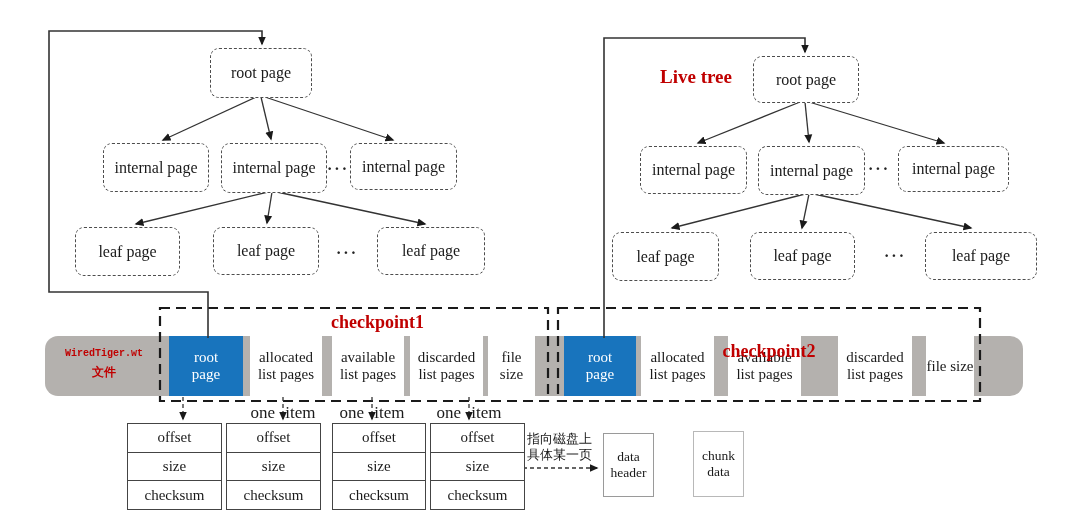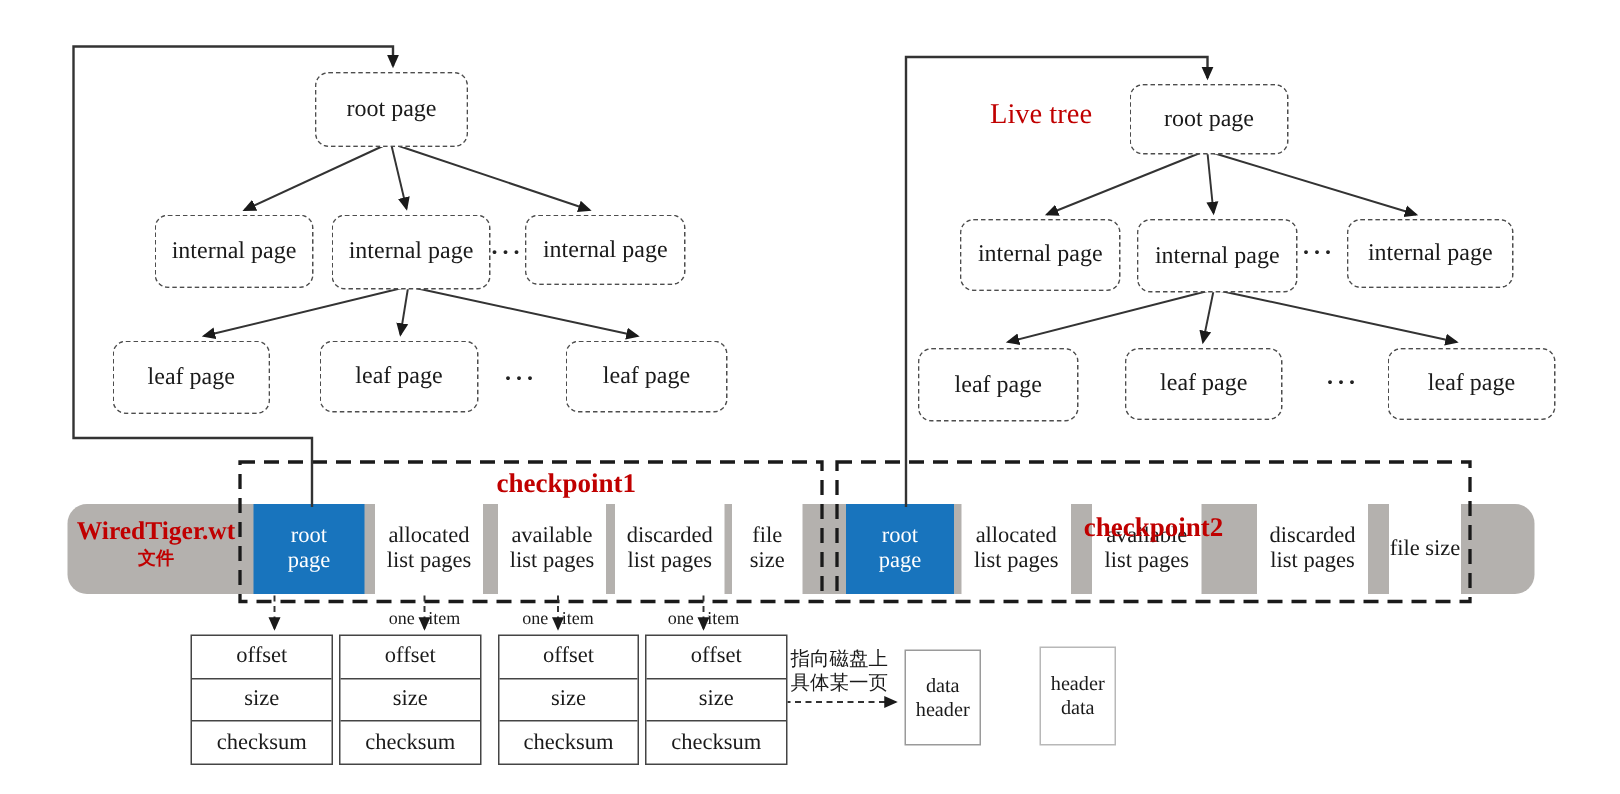--- a/index.html
+++ b/index.html
@@ -14,32 +14,32 @@
   }
   svg.layer{position:absolute;left:0;top:0;width:1080px;height:529px;pointer-events:none;}
   
   .tbox{
     position:absolute;border:1.4px dashed #4d4d4d;border-radius:9px;background:#fff;
     display:flex;align-items:center;justify-content:center;
     font-size:16px;line-height:1;white-space:nowrap;
   }
   .dots{position:absolute;font-size:16px;letter-spacing:2px;color:#222;font-weight:bold;}
   .live-tree{
-    position:absolute;color:var(--label_red);font-weight:normal;font-size:19px;white-space:nowrap;
+    position:absolute;color:var(--label_red);font-weight:bold;font-size:19px;white-space:nowrap;
   }
   
   .bar{
     position:absolute;left:45px;top:336px;width:978px;height:60px;
     background:var(--bar_gray);border-radius:13px;
   }
   .wt-label{
     position:absolute;left:45px;top:345px;width:118px;text-align:center;
     color:var(--label_red);font-weight:bold;
   }
-  .wt-label .l1{font-family:Liberation Serif, serif;font-size:17px;line-height:18px;}
+  .wt-label .l1{font-family:Liberation Mono, monospace;font-size:10px;line-height:18px;}
   .wt-label .l2{font-size:12px;line-height:19px;}
   .cp-title{
     position:absolute;text-align:center;color:var(--label_red);
     font-weight:bold;font-size:18px;line-height:22px;
   }
   .cell{
     position:absolute;top:336px;height:60px;background:#fff;
     display:flex;align-items:center;justify-content:center;text-align:center;
     font-size:15px;line-height:17px;
   }
@@ -49,21 +49,21 @@
     position:absolute;top:423px;height:85px;background:#fff;
     border:1.5px solid #444;display:flex;flex-direction:column;
   }
   .itable .row{
     flex:1;display:flex;align-items:center;justify-content:center;
     font-size:15px;line-height:1;
   }
   .itable .row + .row{border-top:1.4px solid #444;}
   .one-item{
     position:absolute;top:404px;width:90px;text-align:center;
-    font-size:12px;line-height:17px;word-spacing:6px;
+    font-size:17px;line-height:17px;word-spacing:6px;
   }
   .disk-note{
     position:absolute;left:527px;top:431px;width:80px;text-align:left;
     font-size:13px;line-height:16px;
     font-family:"Liberation Sans","DejaVu Sans",sans-serif;
   }
   .dbox{
     position:absolute;top:433px;height:62px;background:#fff;border:1px solid #9a9a9a;
     display:flex;align-items:center;justify-content:center;text-align:center;
     font-size:13.5px;line-height:16px;
@@ -183,15 +183,15 @@
     <div class="row">size</div>
     <div class="row">checksum</div>
   </div>
 
   <div class="disk-note">
     <div>指向磁盘上</div>
     <div>具体某一页</div>
   </div>
 
   <div class="dbox" style="left:603px;width:49px;">data header</div>
-  <div class="dbox light" style="left:693px;width:49px;">header data</div>
+  <div class="dbox light" style="left:693px;width:49px;">chunk data</div>
 
 </div>
 
 </body></html>

